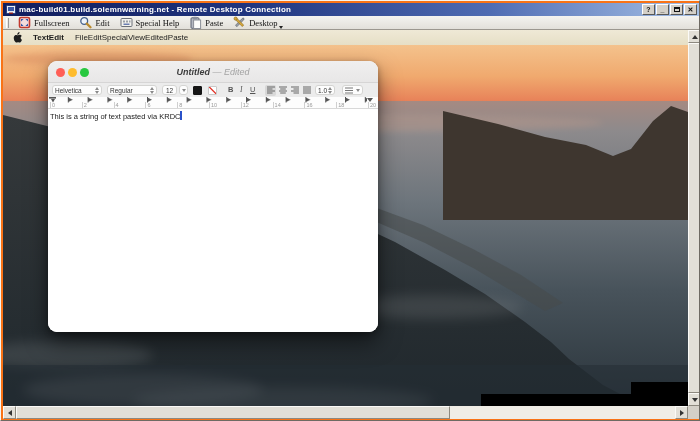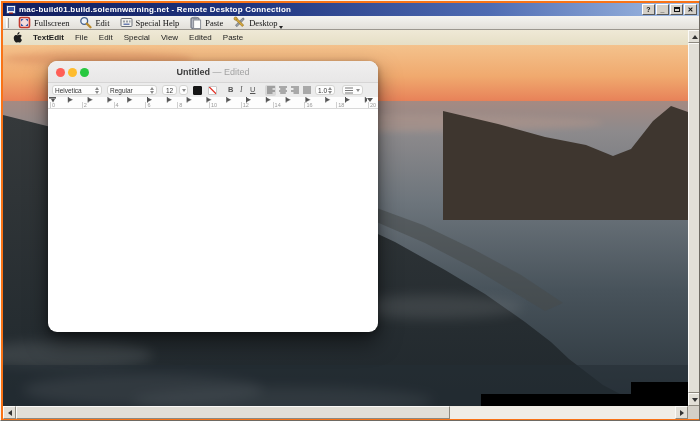--- a/index.html
+++ b/index.html
@@ -47,21 +47,21 @@
   
   .viewport{position:absolute;left:2px;top:29px;width:685px;height:376px;overflow:hidden;background:#333;}
   .mac-menubar{
     position:absolute;left:0;top:0;width:685px;height:15px;z-index:5;
     background:linear-gradient(#efe9d6,#e6dfc6);
     display:flex;align-items:center;gap:11px;padding:0 10px;
     font-size:8px;color:#1d1d1d;
   }
   .mac-menubar .apple-icon svg{display:block;}
   .menu-app{font-weight:bold;}
-  .menu-items{display:flex;gap:11px;}
+  .menu-items{display:flex;}
   .menu-item{white-space:nowrap;}
   .wallpaper{position:absolute;left:0;top:15px;z-index:1;}
   .black-patch{position:absolute;background:#000;z-index:2;}
   #patch1{left:478px;top:364px;width:207px;height:12px;}
   #patch2{left:628px;top:352px;width:57px;height:24px;}
   
   .te-window{
     position:absolute;left:45px;top:31px;width:330px;height:271px;z-index:10;
     border-radius:9px;background:#fff;
     box-shadow:0 10px 22px rgba(0,0,0,.5),0 2px 6px rgba(0,0,0,.3);
@@ -71,21 +71,21 @@
     position:absolute;left:0;top:0;width:330px;height:22px;
     background:linear-gradient(#f0efef,#e8e7e7);
     border-bottom:1px solid #d6d5d5;
   }
   .traffic{position:absolute;top:7px;width:9px;height:9px;border-radius:50%;}
   .light-red{left:8px;background:#ff5f57;}
   .light-yellow{left:20px;background:#febc2e;}
   .light-green{left:32px;background:#28c840;}
   .te-title{
     position:absolute;left:0;top:0;width:330px;height:30px;line-height:22px;
-    text-align:center;font-size:9px;color:#3c3c3c;font-weight:bold;
+    text-align:center;font-size:9px;color:#3c3c3c;font-weight:bold;font-style:italic;
   }
   .te-title .edited{color:#a3a3a3;font-weight:normal;}
   .te-toolbar{
     position:absolute;left:0;top:22px;width:330px;height:14px;
     background:#ececec;display:flex;align-items:center;
   }
   .te-select{
     position:absolute;height:10px;top:2px;background:#fdfdfd;border:1px solid #d4d4d2;border-radius:3px;
     display:flex;align-items:center;font-size:6.5px;color:#333;padding:0 2px;
   }
@@ -416,20 +416,23 @@
             <span class="ruler-number">8</span>
             <span class="ruler-number">10</span>
             <span class="ruler-number">12</span>
             <span class="ruler-number">14</span>
             <span class="ruler-number">16</span>
             <span class="ruler-number">18</span>
             <span class="ruler-number">20</span>
           </span>
       </div>
 
+      <div class="te-doc">
+        <span>This is a string of text pasted via KRDC</span><span class="caret"></span>
+      </div>
     </div>
   </div>
 
   <div class="vscroll">
     <span class="scroll-btn" id="vs-up">
         <span class="tri tri-up"></span>
       </span>
     <span class="scroll-thumb" id="vs-thumb"></span>
     <span class="scroll-btn" id="vs-down">
         <span class="tri tri-down"></span>

